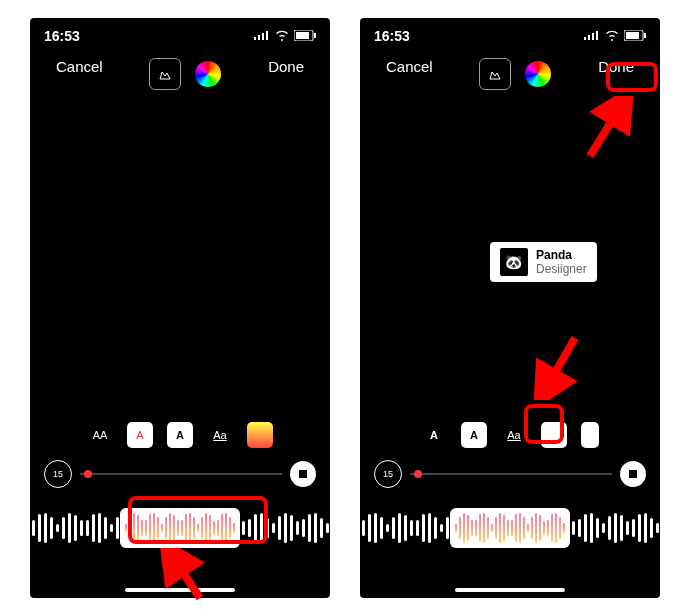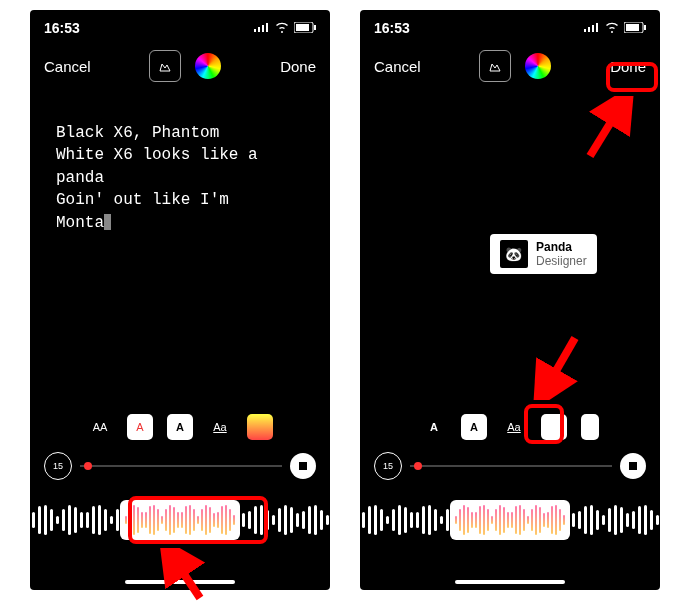--- a/index.html
+++ b/index.html
@@ -1,22 +1,22 @@
 <!DOCTYPE html>
 <html><head>
 <meta charset="utf-8">
 <style>
   html,body{margin:0;padding:0;background:#fff;font-family:-apple-system,Helvetica,Arial,sans-serif}
   .stage{width:675px;height:616px;position:relative;background:#fff}
-  .phone{position:absolute;width:300px;height:580px;background:#000;color:#fff;top:10px;border-radius:4px;overflow:hidden}
+  .phone{position:absolute;width:300px;height:580px;background:#000;color:#fff;top:18px;border-radius:4px;overflow:hidden}
   .phone.left{left:30px}
   .phone.right{left:360px}
   .status{display:flex;justify-content:space-between;align-items:center;padding:10px 14px 4px;font-size:14px;font-weight:600}
   .status .right-icons{display:flex;gap:4px;align-items:center}
-  .topbar{display:flex;align-items:center;justify-content:space-between;padding:10px 14px}
+  .topbar{display:flex;justify-content:space-between;padding:10px 26px}
   .topbar .center{display:flex;gap:14px;align-items:center}
   .btn-txt{font-size:15px;cursor:pointer}
   .iconbox{width:30px;height:30px;border:1px solid rgba(255,255,255,.6);border-radius:6px;display:flex;align-items:center;justify-content:center}
   .colorwheel{width:26px;height:26px;border-radius:50%;background:conic-gradient(red,orange,yellow,lime,cyan,blue,magenta,red)}
   .lyrics{padding:30px 26px;font-family:"Courier New",monospace;font-size:16px;line-height:1.4;white-space:pre-wrap}
   .lyrics .cursor{display:inline-block;width:7px;height:16px;background:#888;vertical-align:middle}
   .music-card{position:absolute;left:130px;top:224px;background:#fff;color:#000;border-radius:4px;display:flex;align-items:center;gap:8px;padding:6px 10px;font-size:12px}
   .music-card .thumb{width:28px;height:28px;background:#000;border-radius:2px;display:flex;align-items:center;justify-content:center;color:#fff;font-size:14px}
   .music-card .title{font-weight:700}
   .music-card .artist{color:#666}
@@ -80,25 +80,20 @@
       <div class="center">
         <span class="iconbox">
           <svg width="16" height="16" viewBox="0 0 16 16">
               <path d="M3 13l2-7 3 4 2-3 3 6z" fill="none" stroke="#fff" stroke-width="1"></path>
             </svg>
         </span>
         <span class="colorwheel"></span>
       </div>
       <span class="btn-txt">Done</span>
     </div>
-    <div class="lyrics"><span>Black X6, Phantom
-White X6 looks like a
-panda
-Goin' out like I'm
-Monta</span><span class="cursor"></span></div>
 
     <div class="styles">
       <div class="style-btn plain">AA</div>
       <div class="style-btn active">A</div>
       <div class="style-btn black">A</div>
       <div class="style-btn underline">Aa</div>
       <div class="style-btn gradient"></div>
     </div>
 
     <div class="timeline">

